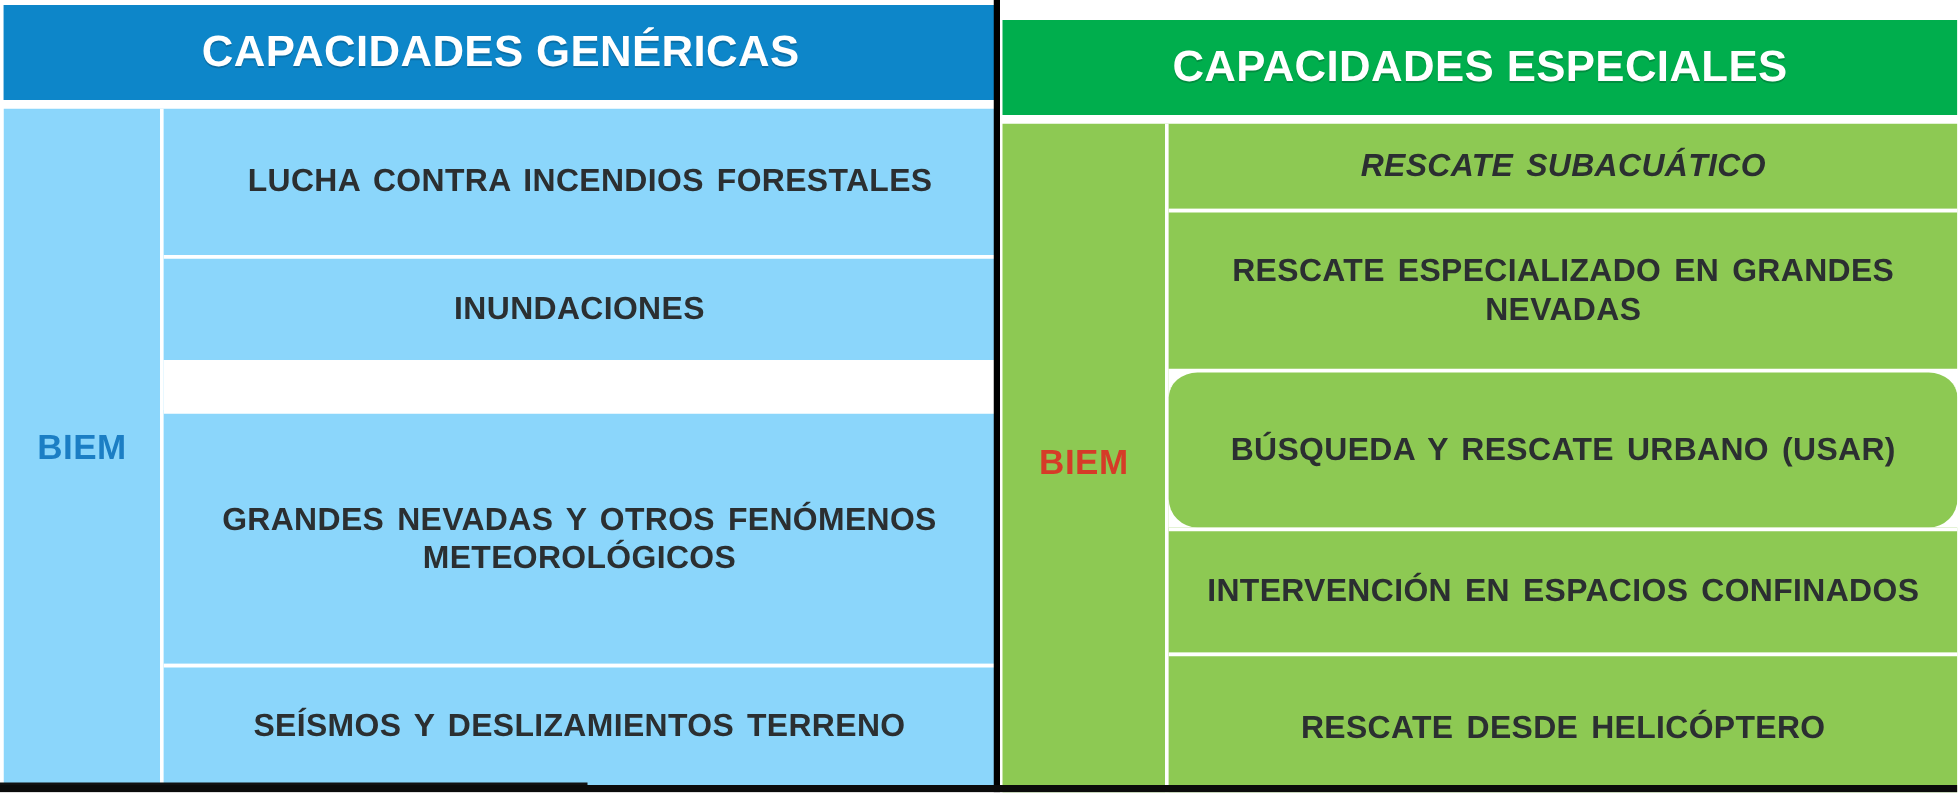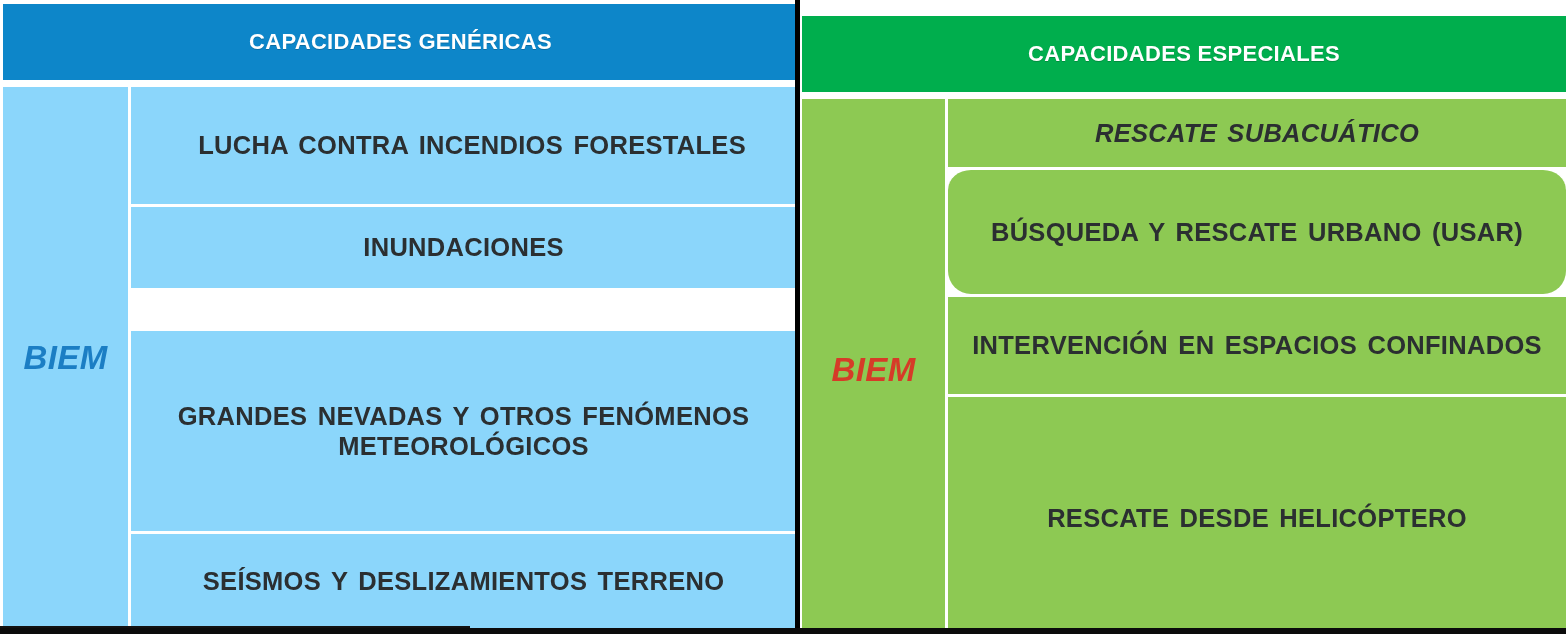--- a/index.html
+++ b/index.html
@@ -24,38 +24,37 @@
   }
   .cap-header {
     box-sizing: border-box;
     display: flex;
     align-items: center;
     justify-content: center;
     color: #ffffff;
     font-weight: bold;
     letter-spacing: .3px;
     text-align: center;
-    font-size: 22px;
+    font-size: 35px;
     text-shadow: 0 1px 0 rgba(0,0,0,.18);
   }
   .cap-body {
     flex: 1 1 auto;
     display: flex;
     flex-direction: row;
     min-height: 0;
   }
   .cap-unit {
     box-sizing: border-box;
     display: flex;
     align-items: center;
     justify-content: center;
     font-weight: bold;
-    font-size: 33px;
+    font-size: 28px;
     letter-spacing: .4px;
-    font-style: italic;
   }
   .cap-rows {
     flex: 1 1 auto;
     display: flex;
     flex-direction: column;
     min-width: 0;
   }
   .cap-row {
     box-sizing: border-box;
     display: flex;
@@ -177,20 +176,21 @@
   <div class="cap-table" id="table-special">
 
     <div class="cap-header">CAPACIDADES ESPECIALES</div>
 
     <div class="cap-body">
 
       <div class="cap-unit">BIEM</div>
 
       <div class="cap-rows">
         <div class="cap-row s0">RESCATE SUBACUÁTICO</div>
+        <div class="cap-row s1">RESCATE ESPECIALIZADO EN GRANDES NEVADAS</div>
         <div class="cap-row s2">BÚSQUEDA Y RESCATE URBANO (USAR)</div>
         <div class="cap-row s3">INTERVENCIÓN EN ESPACIOS CONFINADOS</div>
         <div class="cap-row s4">RESCATE DESDE HELICÓPTERO</div>
       </div>
 
     </div>
   </div>
 
   <div id="gutter-divider"></div>
   <div id="bottom-edge-shadow"></div>

